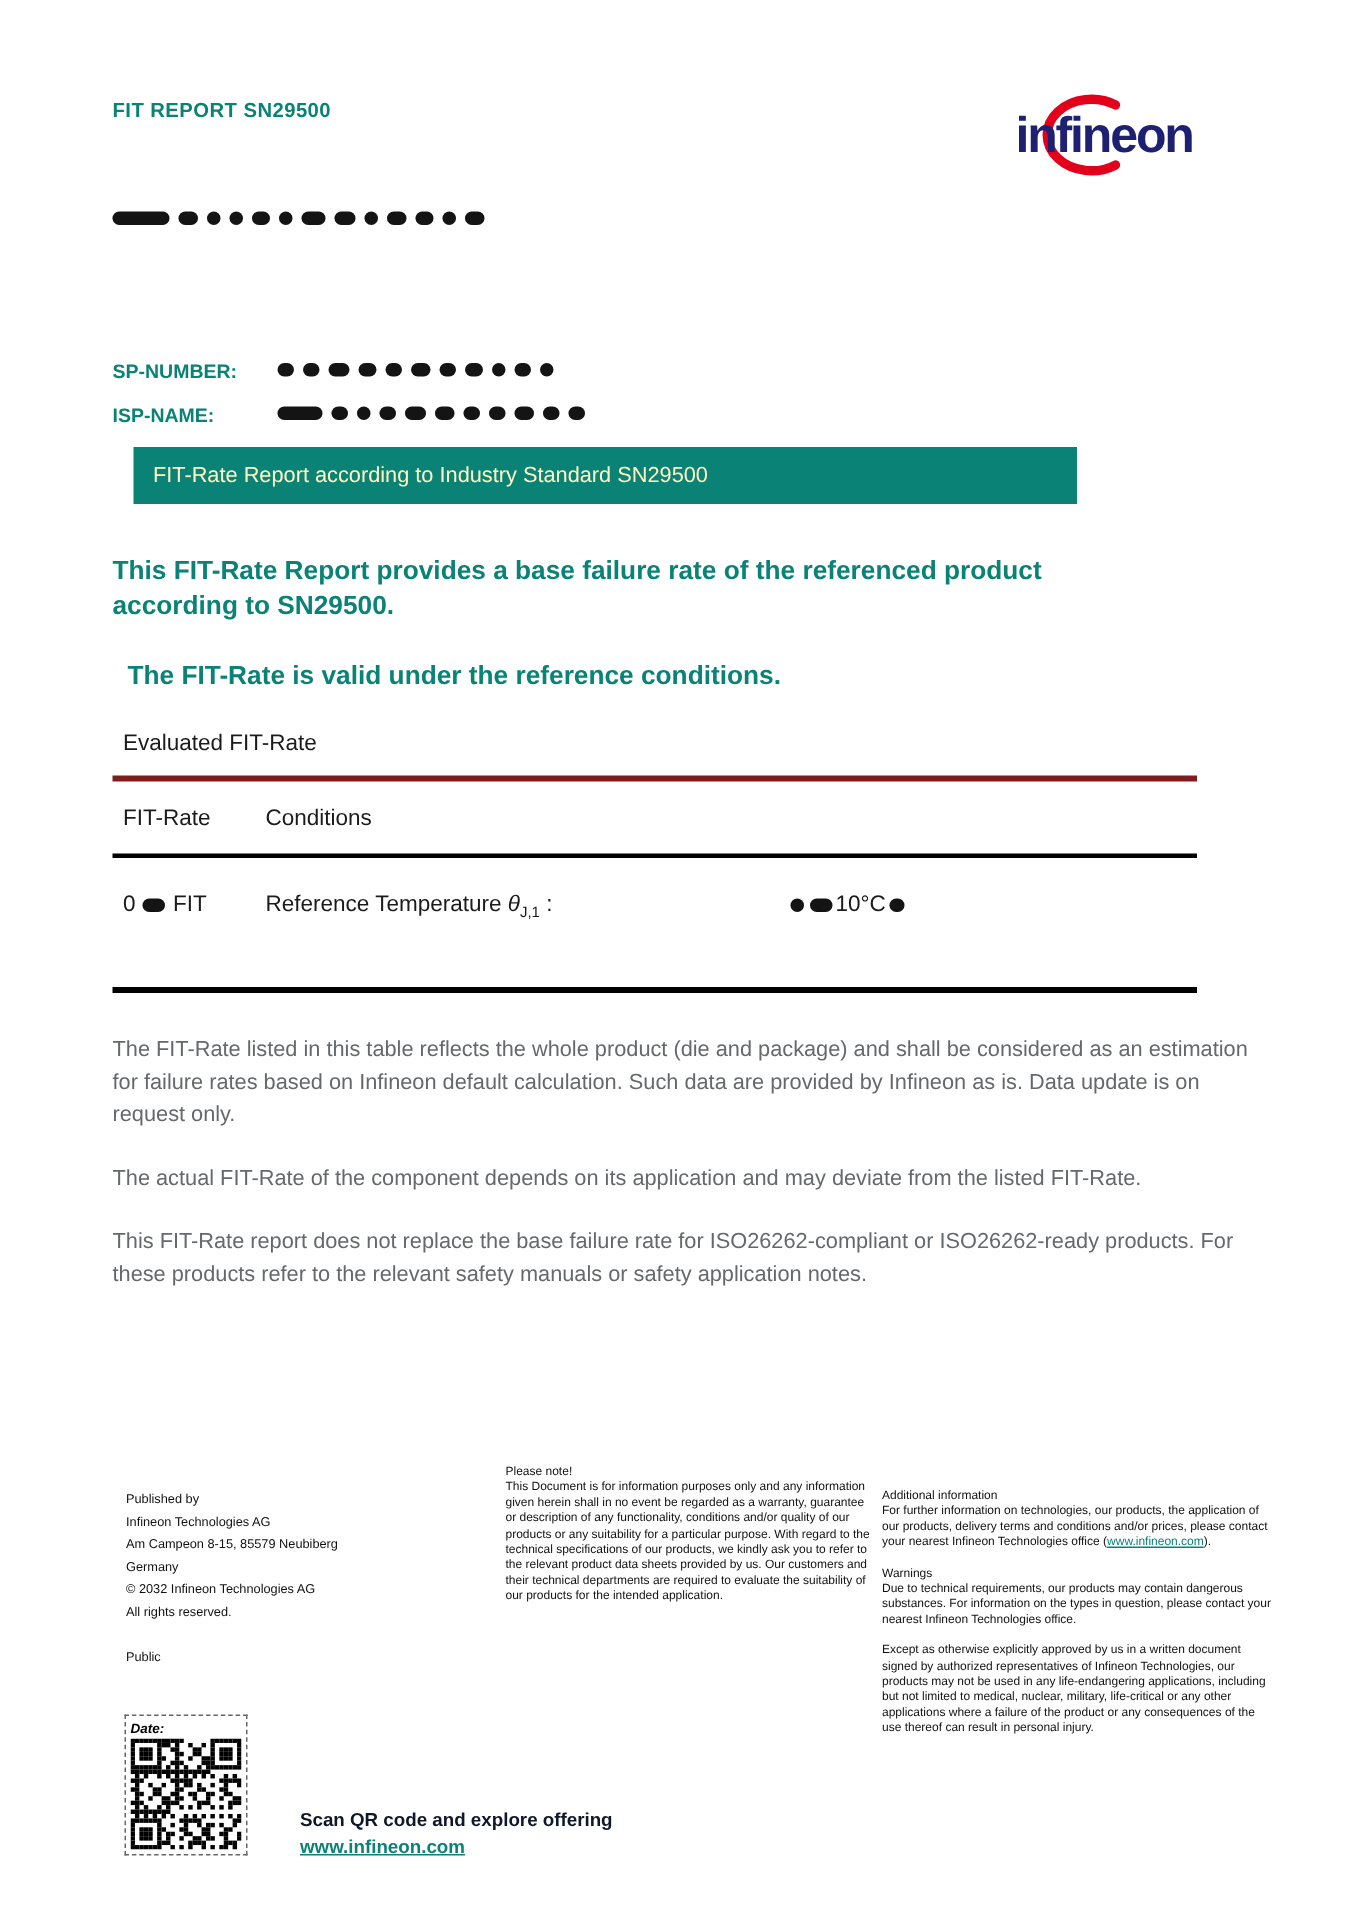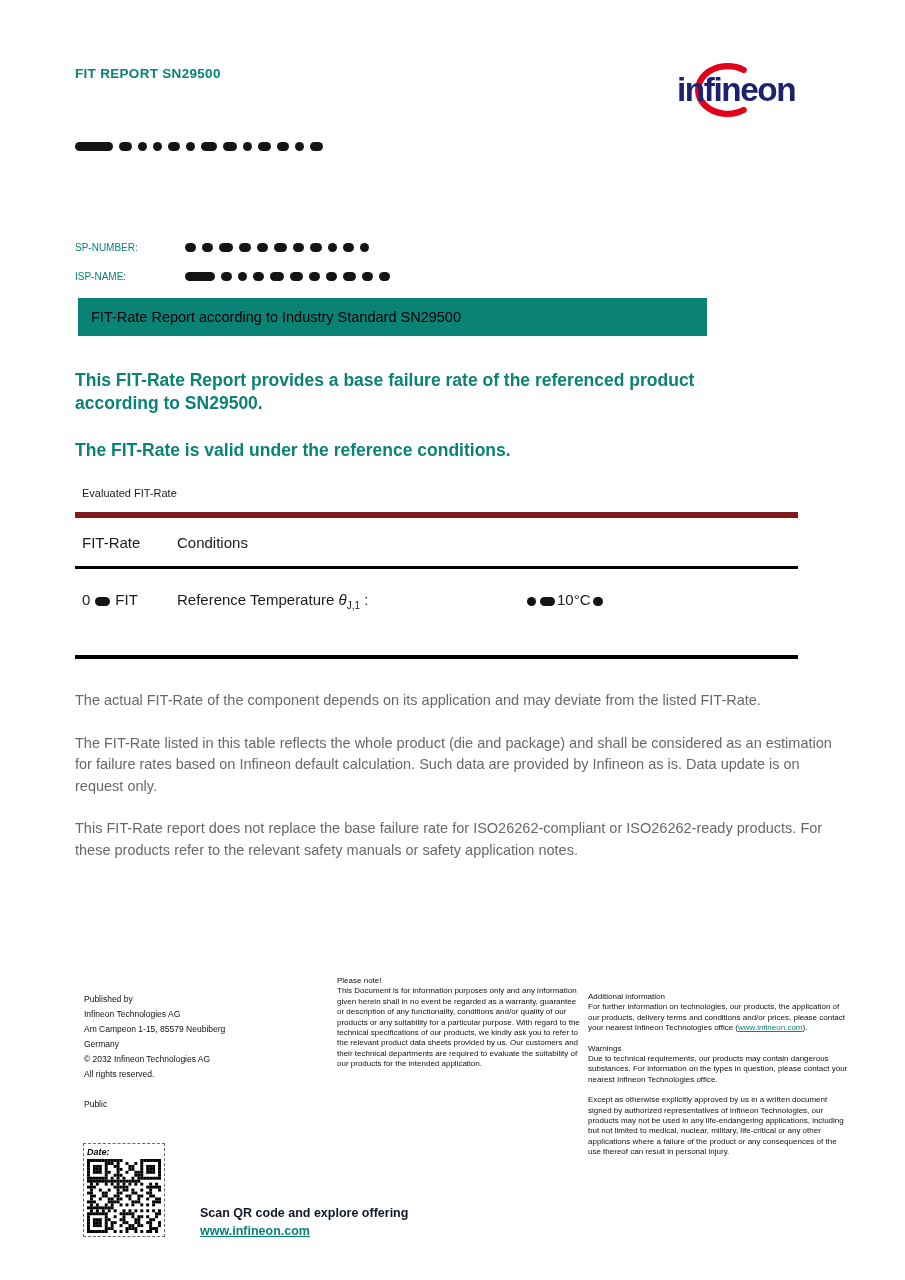--- a/index.html
+++ b/index.html
@@ -20,30 +20,30 @@
   .logo path{stroke:var(--logo-red);}
 
   .redact-line{white-space:nowrap;}
   .redact-bar{display:inline-block;height:9px;background:#141414;border-radius:5px;margin-right:6px;vertical-align:middle;}
 
   .product-redaction{left:75px;top:137px;}
 
   .field-row{left:75px;display:flex;align-items:center;}
   .field-row.sp{top:238px;}
   .field-row.isp{top:267px;}
-  .field-label{width:110px;font-size:10px;font-weight:normal;color:var(--teal);}
-
-  .banner{left:78px;top:298px;width:629px;height:38px;background:var(--teal);color:#000000;
+  .field-label{width:110px;font-size:13px;font-weight:bold;color:var(--teal);}
+
+  .banner{left:89px;top:298px;width:629px;height:38px;background:var(--teal);color:#fef9c3;
           font-size:14.5px;line-height:38px;padding-left:13px;}
 
   .h1{left:75px;top:369px;width:706px;font-size:17.5px;font-weight:bold;color:var(--teal);line-height:1.34;}
-  .h2{left:75px;top:440px;width:706px;font-size:17.5px;font-weight:bold;color:var(--teal);}
+  .h2{left:85px;top:440px;width:706px;font-size:17.5px;font-weight:bold;color:var(--teal);}
 
   .fit-table{left:75px;top:487px;width:723px;color:var(--text-dark);}
-  .tbl-title{font-size:11px;padding:0 0 13px 7px;border-bottom:6px solid #7f1d1d;}
+  .tbl-title{font-size:15px;padding:0 0 13px 7px;border-bottom:4px solid #7f1d1d;}
   .tbl-head{display:flex;padding:16px 0 15px 7px;border-bottom:3px solid #000;font-size:15px;}
   .col-fit{width:95px;}
   .tbl-row{position:relative;height:90px;border-bottom:4px solid #000;font-size:15px;}
   .cell-fit{position:absolute;left:7px;top:22px;}
   .cell-fit .redact-bar{margin:0 5px;}
   .cell-cond{position:absolute;left:102px;top:22px;}
   .theta{font-style:italic;}
   .cell-cond sub{font-size:10px;}
   .cell-value{position:absolute;left:450px;top:22px;}
   .cell-value .redact-bar{margin:0 2px;}
@@ -104,29 +104,29 @@
       <span class="col-cond">Conditions</span>
     </div>
     <div class="tbl-row">
       <span class="cell-fit"><span>0</span><span class="redact-line"><span class="redact-bar" style="width: 15px;"></span></span><span>FIT</span></span>
       <span class="cell-cond"><span>Reference Temperature</span>&nbsp;<span class="theta">θ</span><sub>J,1</sub>&nbsp;<span>:</span></span>
       <span class="cell-value"><span class="redact-line"><span class="redact-bar" style="width: 9px;"></span><span class="redact-bar" style="width: 15px;"></span></span><span>10°C</span><span class="redact-line"><span class="redact-bar" style="width: 10px;"></span></span></span>
     </div>
   </div>
 
   <div class="abs paragraphs">
+    <p>The FIT-Rate listed in this table reflects the whole product (die and package) and shall be considered as an estimation for failure rates based on Infineon default calculation. Such data are provided by Infineon as is. Data update is on request only.</p>
     <p>The actual FIT-Rate of the component depends on its application and may deviate from the listed FIT-Rate.</p>
-    <p>The FIT-Rate listed in this table reflects the whole product (die and package) and shall be considered as an estimation for failure rates based on Infineon default calculation. Such data are provided by Infineon as is. Data update is on request only.</p>
     <p>This FIT-Rate report does not replace the base failure rate for ISO26262-compliant or ISO26262-ready products. For these products refer to the relevant safety manuals or safety application notes.</p>
   </div>
 
   <div class="abs footer foot-col1">
     <div>Published by</div>
     <div>Infineon Technologies AG</div>
-    <div>Am Campeon 1-15, 85579 Neubiberg</div>
+    <div>Am Campeon 8-15, 85579 Neubiberg</div>
     <div>Germany</div>
     <div>© 2032 Infineon Technologies AG</div>
     <div>All rights reserved.</div>
     <div class="visibility">Public</div>
   </div>
 
   <div class="abs footer foot-col2">
     <div>Please note!</div>
     <div class="foot-block">This Document is for information purposes only and any information given herein shall in no event be regarded as a warranty, guarantee or description of any functionality, conditions and/or quality of our products or any suitability for a particular purpose. With regard to the technical specifications of our products, we kindly ask you to refer to the relevant product data sheets provided by us. Our customers and their technical departments are required to evaluate the suitability of our products for the intended application.</div>
   </div>

